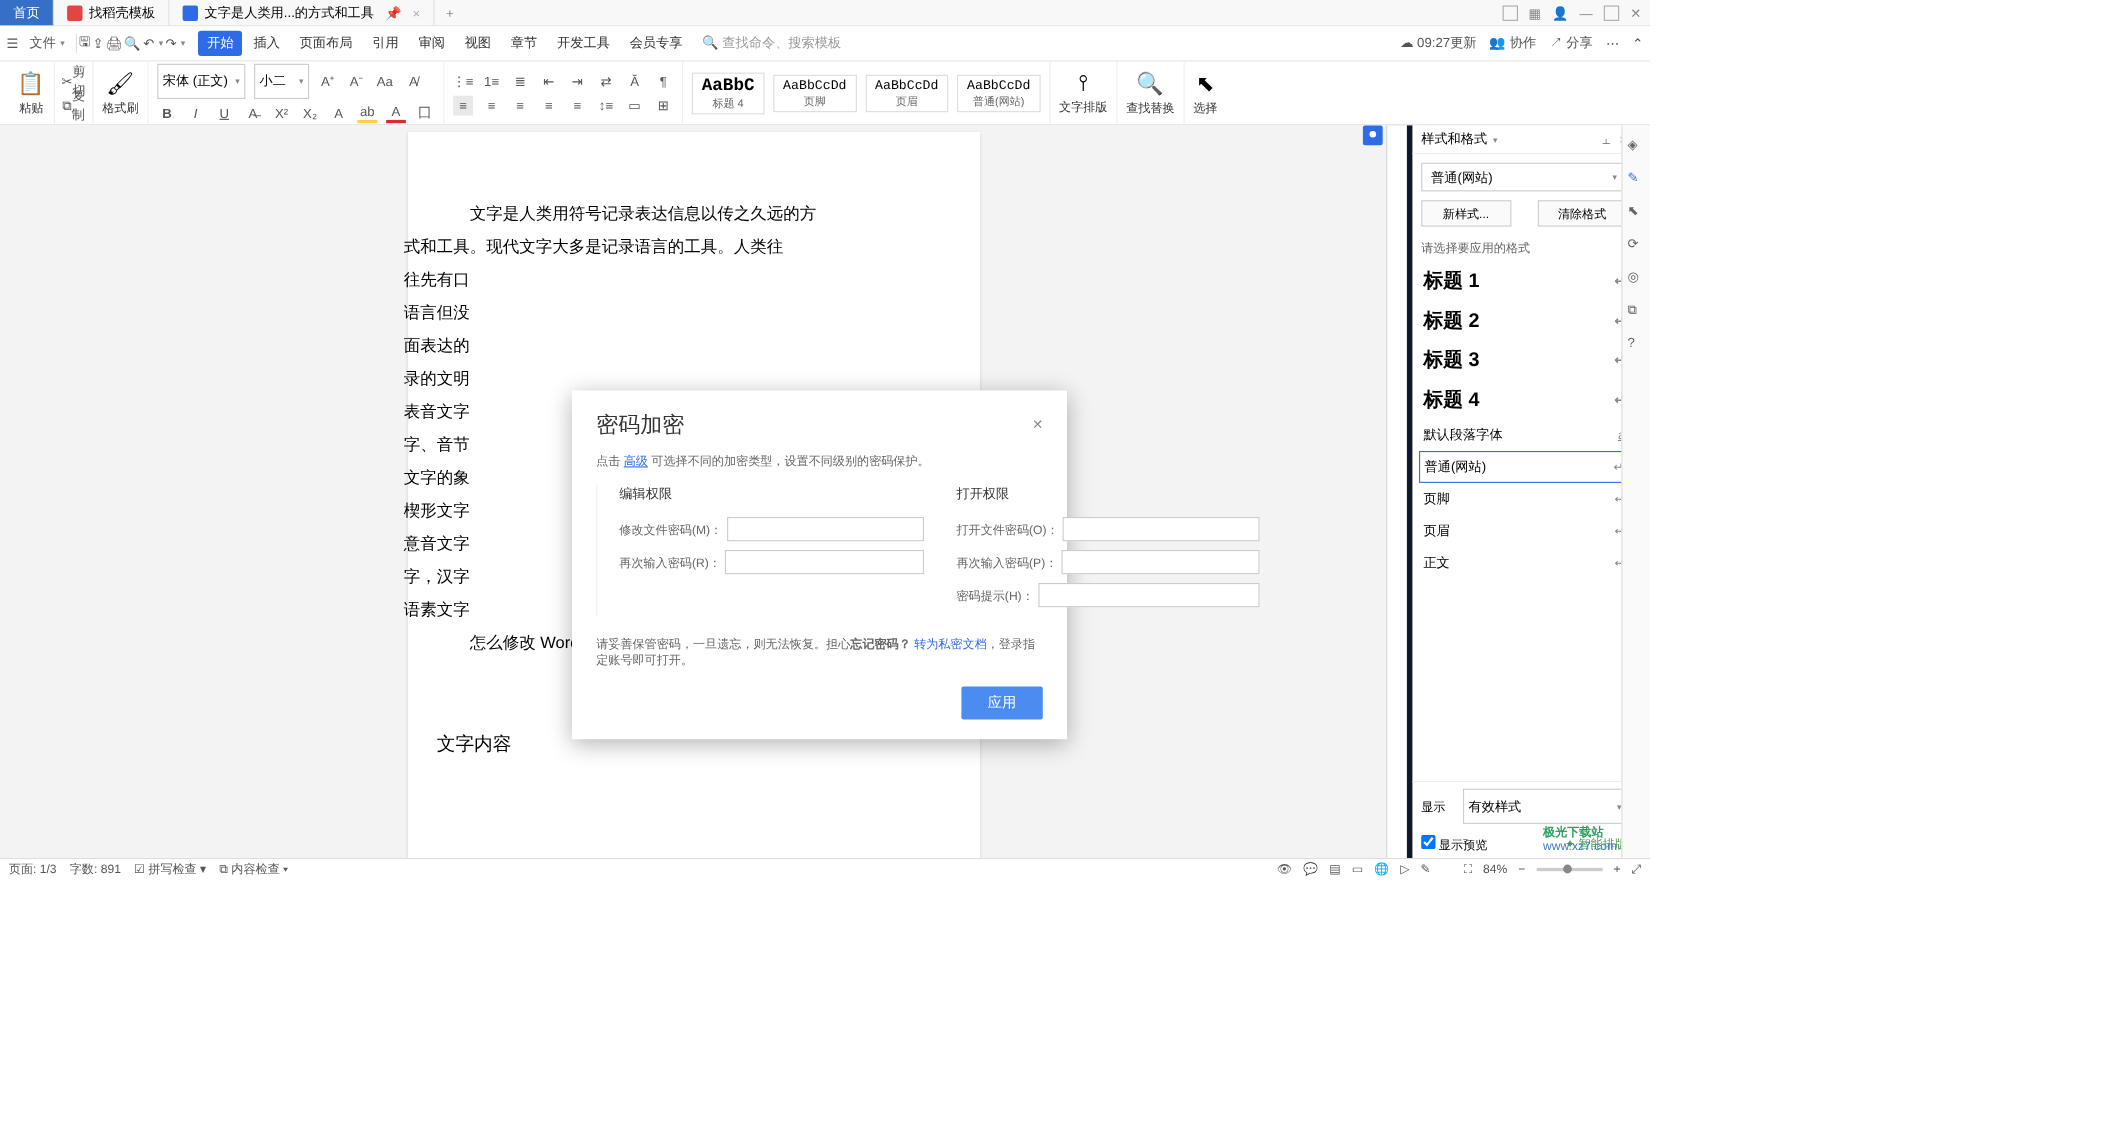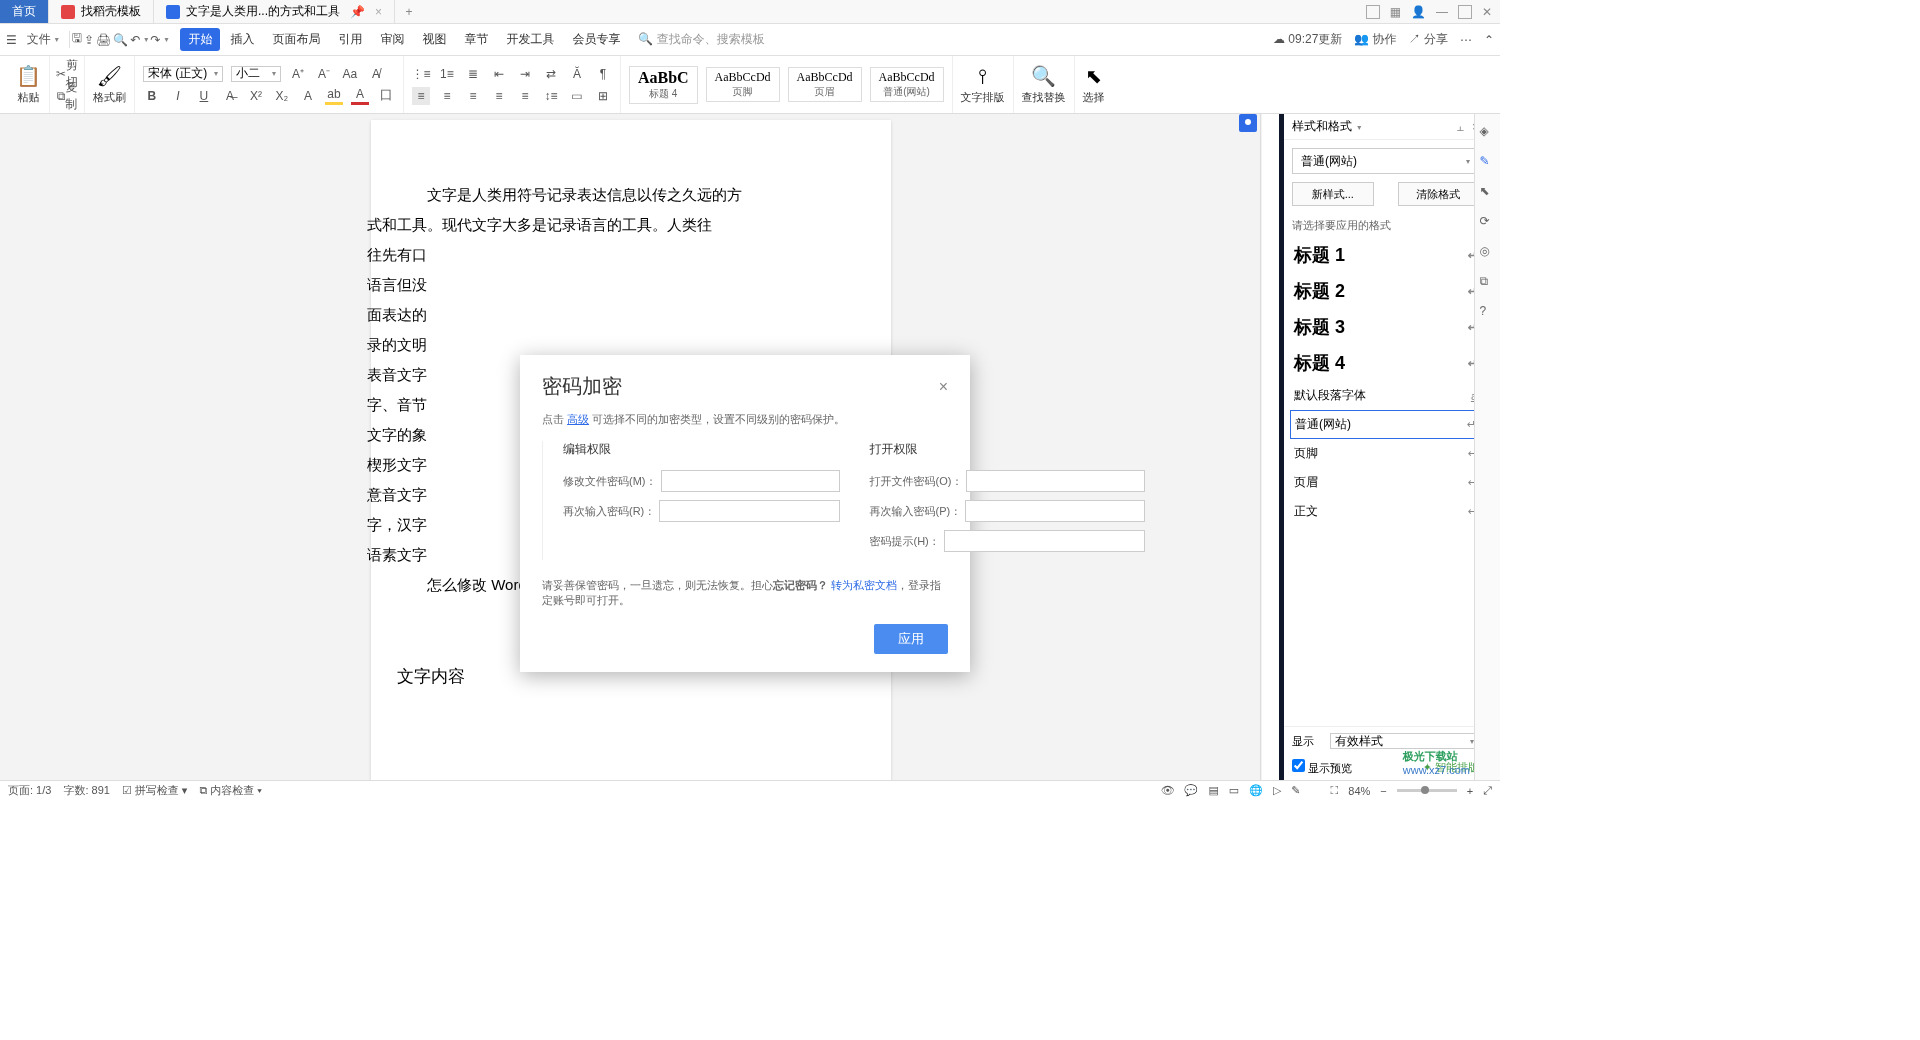--- a/index.html
+++ b/index.html
@@ -20,24 +20,24 @@
 .menuitem{padding:3px 8px;color:#333;border-radius:3px}
 .menuitem.active{background:#2e6be6;color:#fff}
 .mb-right{margin-left:auto;display:flex;align-items:center;gap:12px;color:#555}
 .srch{color:#999;margin-left:8px}
 .toolbar{height:58px;background:#fff;display:flex;align-items:center;border-bottom:1px solid #ddd;padding:0 8px}
 .tbgrp{display:flex;flex-direction:column;align-items:center;justify-content:center;height:100%;padding:0 8px;border-right:1px solid #eee}
 .tbgrp .big{font-size:20px}
 .tbgrp .lbl{font-size:11px;color:#333;margin-top:2px}
 .tbrow{display:flex;gap:8px;align-items:center}
 .tbcol{display:flex;flex-direction:column;gap:4px}
-.fontsel{height:16px;border:1px solid #ccc;padding:0 4px;font-size:12px;min-width:80px;display:flex;align-items:center;justify-content:space-between}
+.fontsel{height:32px;border:1px solid #ccc;padding:0 4px;font-size:12px;min-width:80px;display:flex;align-items:center;justify-content:space-between}
 .icobtn{width:18px;height:18px;display:flex;align-items:center;justify-content:center;color:#555;font-size:12px}
 .stylebox{border:1px solid #ddd;padding:2px 8px;text-align:center;min-width:48px}
-.stylebox .prev{font-size:12px;font-family:Liberation Serif, serif}
+.stylebox .prev{font-size:12px;font-family:Liberation Mono, monospace}
 .stylebox.h4 .prev{font-size:16px;font-weight:bold}
 .stylebox .sl{font-size:10px;color:#666}
 .workspace{position:absolute;top:114px;left:0;right:238px;bottom:20px;background:#f3f3f3;display:flex;justify-content:center;overflow:hidden}
 .page{background:#fff;width:520px;margin-top:6px;box-shadow:0 1px 3px rgba(0,0,0,0.15);padding:60px 26px;font-family:SimSun,serif;font-size:15px;line-height:2}
 .page p{text-indent:2em}
 .dialog{position:absolute;left:520px;top:355px;width:450px;background:#fff;box-shadow:0 4px 20px rgba(0,0,0,0.3);padding:18px 22px}
 .dlg-hdr{display:flex;justify-content:space-between;align-items:center;margin-bottom:12px}
 .dlg-title{font-size:20px;color:#333}
 .dlg-close{font-size:16px;color:#888}
 .dlg-hint{font-size:11px;color:#666;margin-bottom:14px}

